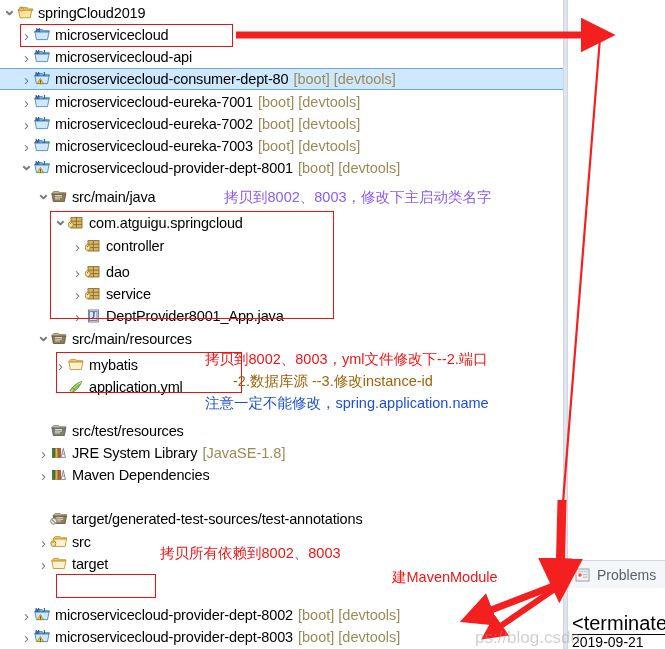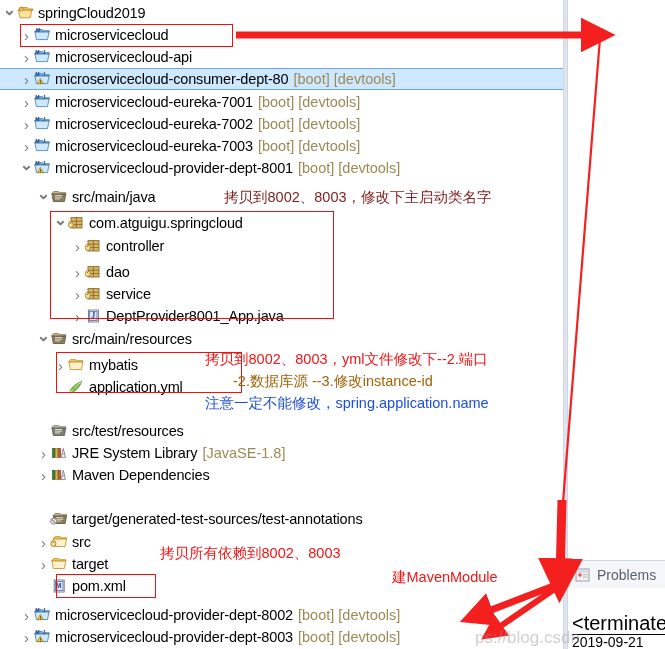--- a/index.html
+++ b/index.html
@@ -417,31 +417,20 @@
       </div>
       <div class="row" style="top: 553px; padding-left: 37px; width: 563px;">
         <span class="twisty" style="font-size: 15px; font-weight: 400;">›</span>
         <span class="ico">
           <svg viewBox="0 0 18 18">
             <path d="M1.6 5.6 l2.2-2 h4.8 l1.2 1.1 h6 v1.4 H1.6 z" fill="#f3c871" stroke="#c08b1a" stroke-width=".8"></path>
             <path d="M2 6.1 h13.8 l-1.4 7.4 H3.3 z" fill="#fdf1d0" stroke="#c08b1a" stroke-width=".8"></path>
           </svg>
         </span>
         <span class="lbl">target</span>
-      </div>
-      <div class="row" style="top: 575px; padding-left: 37px; width: 563px;">
-        <span class="twisty none"></span>
-        <span class="ico">
-          <svg viewBox="0 0 18 18">
-            <rect x="4.2" y="3" width="10" height="12" fill="#ffffff" stroke="#6f7175" stroke-width=".9"></rect>
-            <rect x="5.4" y="4.4" width="7.6" height="9.2" fill="#dde8fa" stroke="#4a6fb0" stroke-width=".8"></rect>
-            <text x="6.1" y="11.2" font-size="6.4" font-family="Liberation Sans" fill="#20489c" font-weight="bold">M</text>
-          </svg>
-        </span>
-        <span class="lbl">pom.xml</span>
       </div>
       <div class="row" style="top: 604px; padding-left: 20px; width: 563px;">
         <span class="twisty" style="font-size: 15px; font-weight: 400;">›</span>
         <span class="ico">
           <svg viewBox="0 0 18 18">
             <path d="M1.6 5.6 l2.4-2 h5.2 l1.3 1.1 h5.8 v1.4 H1.6 z" fill="#6fb4e8" stroke="#3f7cab" stroke-width=".8"></path>
             <path d="M2 6.1 h14 l-1.5 7.5 H3.4 z" fill="#cfe8fb" stroke="#3f7cab" stroke-width=".8"></path>
             <text x="2.2" y="6" font-size="5.2" font-family="Liberation Sans" fill="#2e3f8f" font-weight="bold">M</text>
             <text x="9.4" y="6.2" font-size="6" font-family="Liberation Serif" fill="#2a4f9c" font-weight="bold">J</text>
             <path d="M4.3 13.6 l3.1-5.2 l3.1 5.2 z" fill="#f7c84a" stroke="#a07a12" stroke-width=".7"></path>
@@ -492,21 +481,21 @@
   <div class="termdate">2019-09-21</div>
 
   <div id="redbox-layer">
       <div class="redbox" style="left: 20px; top: 24px; width: 213px; height: 23px;"></div>
       <div class="redbox" style="left: 50px; top: 211px; width: 284px; height: 108px;"></div>
       <div class="redbox" style="left: 56px; top: 352px; width: 186px; height: 41px;"></div>
       <div class="redbox" style="left: 56px; top: 574px; width: 100px; height: 24px;"></div>
     </div>
 
   <div id="anno-layer">
-      <div class="anno" style="left: 224px; top: 190px; color: #7f1d1d;">拷贝到8002、8003，修改下主启动类名字</div>
+      <div class="anno" style="left: 224px; top: 190px; color: #8b5cf6;">拷贝到8002、8003，修改下主启动类名字</div>
       <div class="anno" style="left: 205px; top: 352px; color: rgb(243, 21, 21);">拷贝到8002、8003，yml文件修改下--2.端口</div>
       <div class="anno" style="left: 233px; top: 374px; color: #a16207;">-2.数据库源 --3.修改instance-id</div>
       <div class="anno" style="left: 205px; top: 396px; color: #1d4ed8;">注意一定不能修改，spring.application.name</div>
       <div class="anno" style="left: 160px; top: 546px; color: rgb(243, 21, 21);">拷贝所有依赖到8002、8003</div>
       <div class="anno" style="left: 392px; top: 570px; color: rgb(243, 21, 21);">建MavenModule</div>
     </div>
 
   <svg id="arrows" viewBox="0 0 665 649">
     <defs>
       <marker id="ahead" markerWidth="5" markerHeight="5" refX="2.2" refY="2.5" orient="auto">

